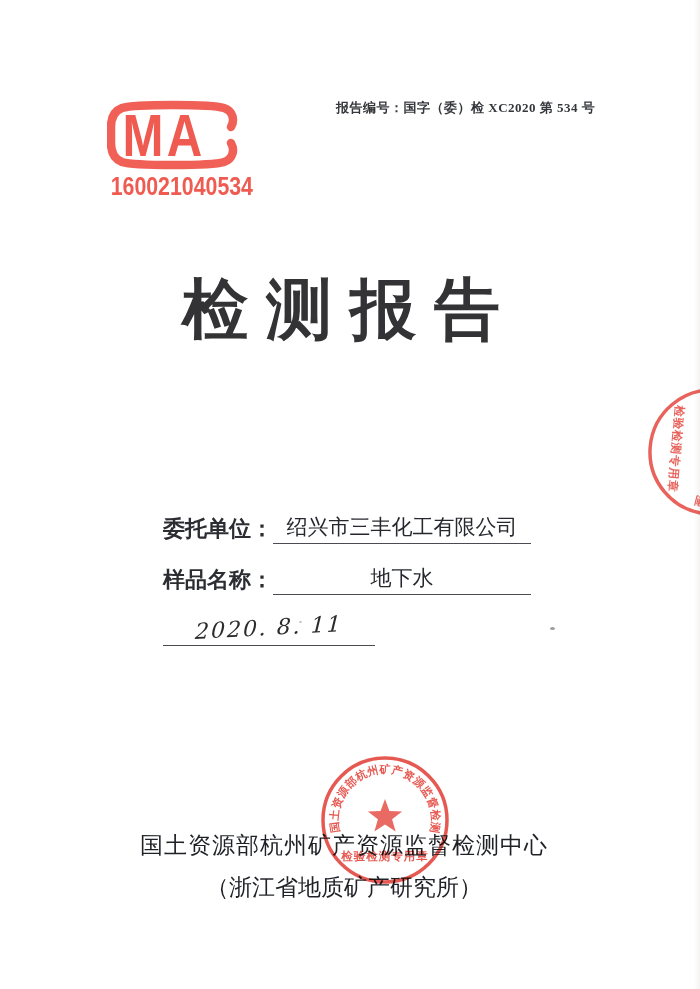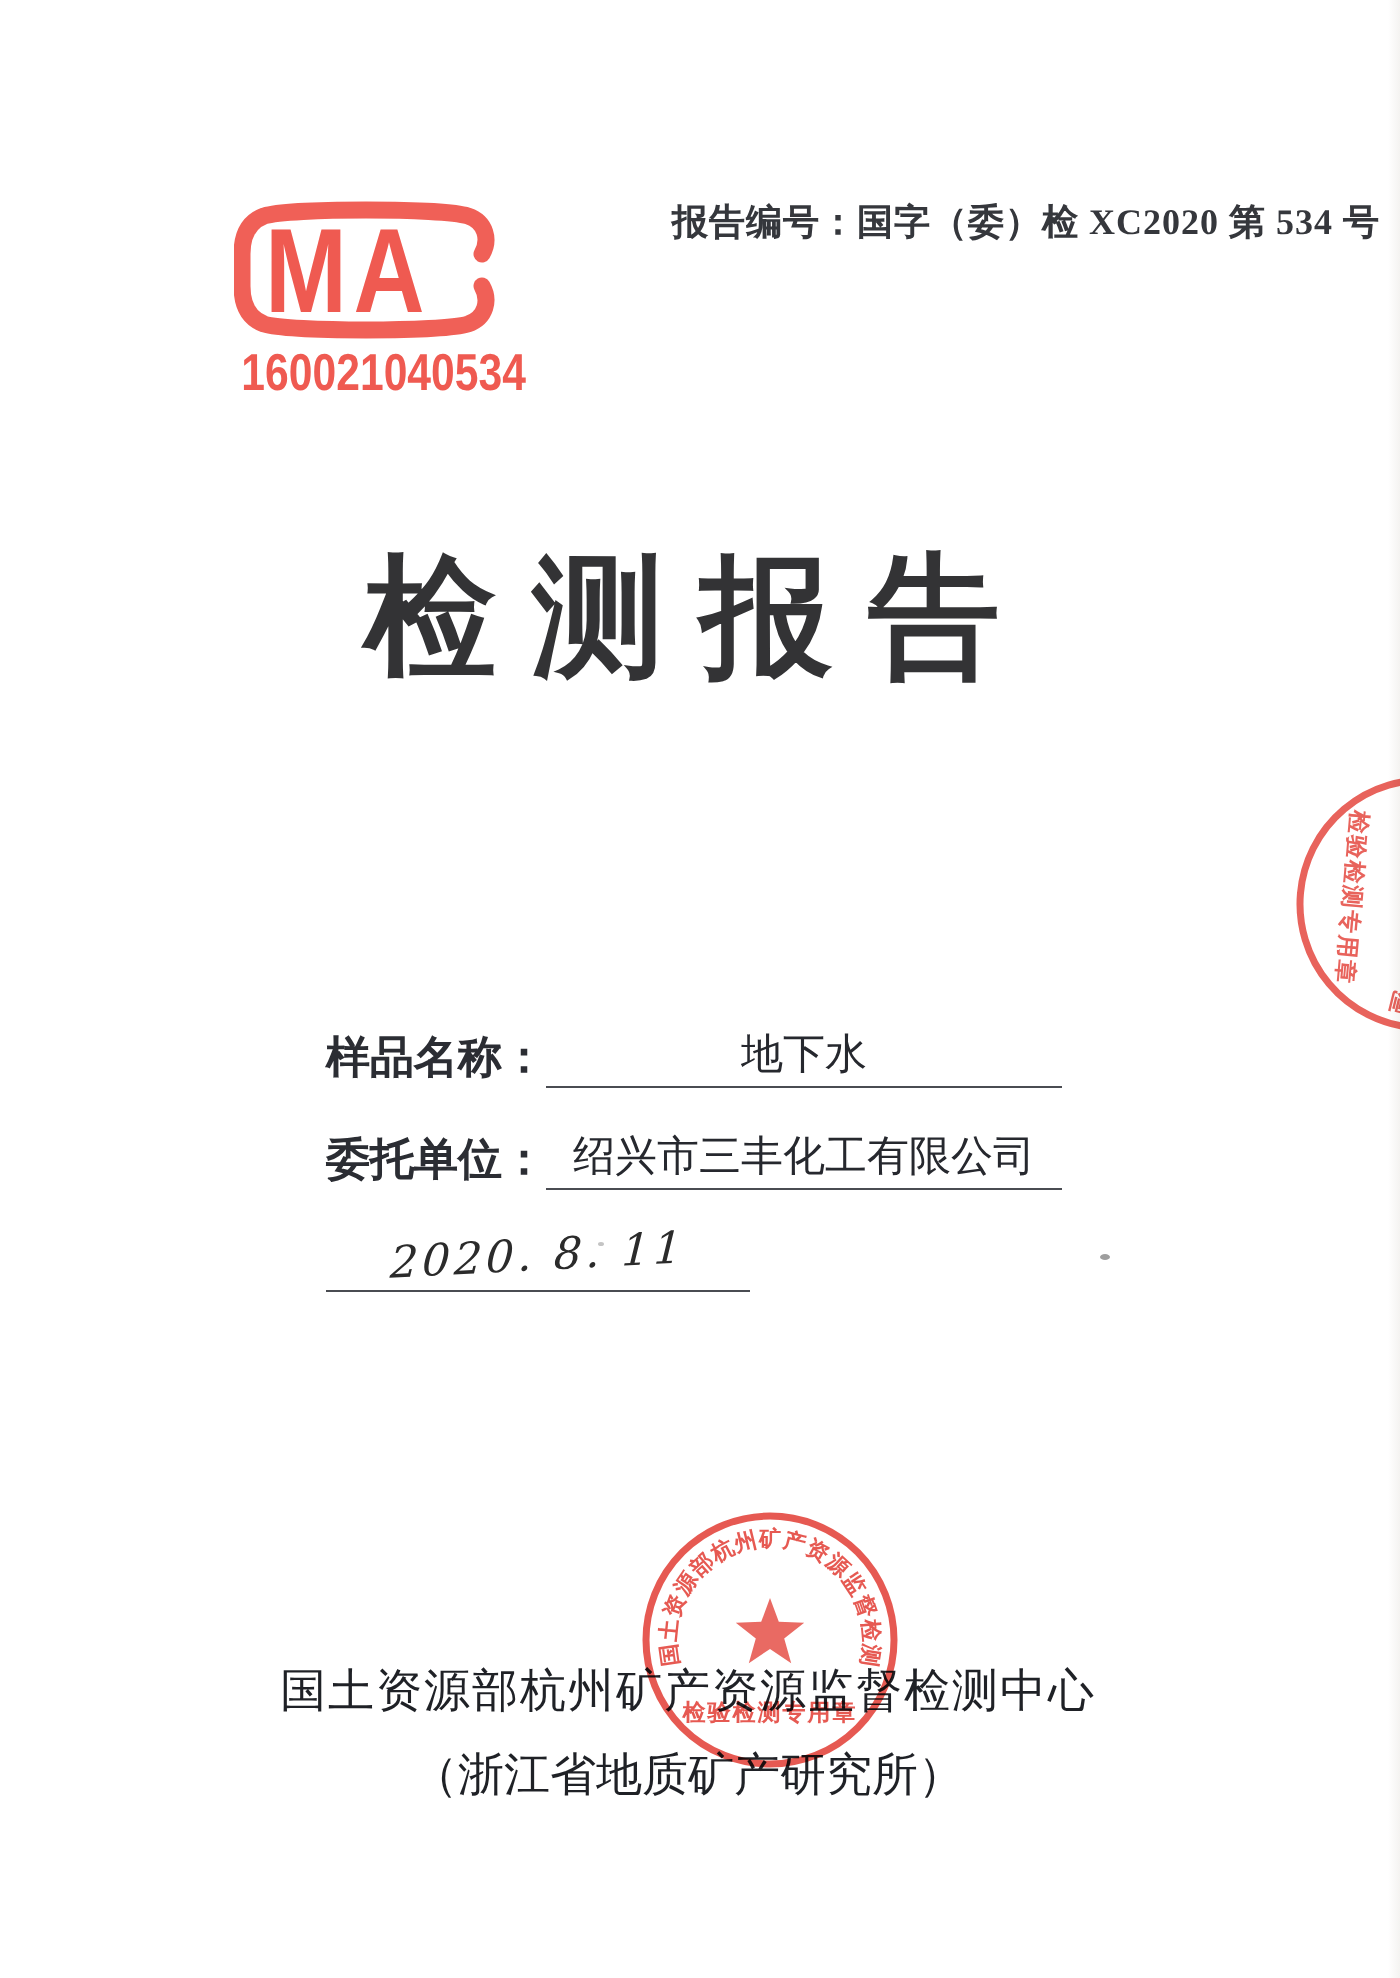--- a/index.html
+++ b/index.html
@@ -11,27 +11,27 @@
     overflow:hidden;
   }
   .page{
     position:absolute;inset:0;
     background:linear-gradient(to right,#ffffff 0,#ffffff 694px,#f4f3f1 700px);
   }
 
   
   .report-no{
     position:absolute;top:99px;left:336px;width:320px;
-    font-size:18px;font-weight:bold;color:#35373c;
+    font-size:13px;font-weight:bold;color:#35373c;
     letter-spacing:0.5px;white-space:nowrap;
   }
 
   
   .cma{
-    position:absolute;left:107px;top:100px;width:152px;
+    position:absolute;left:97px;top:100px;width:152px;
     color:#ef5349;opacity:.92;
     filter:blur(.2px);
   }
   .cma svg{display:block;margin:0 auto 1px auto;}
   .cma-num{
     text-align:center;
     font-family:"Liberation Sans", sans-serif;
     font-weight:bold;font-size:26px;color:#ee4d43;
     transform:scaleX(.82);transform-origin:center;
     white-space:nowrap;
@@ -102,26 +102,26 @@
       <path d="M124,27 C128,20 126,11 117,8 C104,4 28,4 15,8 C7,11 4,18 4,27 L4,43 C4,52 7,59 15,62 C28,66 104,66 117,62 C126,59 128,50 124,43" fill="none" stroke="#ef5349" stroke-width="8.5" stroke-linecap="round"></path>
       <text transform="translate(57,56) scale(0.82,1)" text-anchor="middle" font-family="Liberation Sans, sans-serif" font-weight="bold" font-size="60" letter-spacing="4" fill="#ee4d43">MA</text>
     </svg>
     <div class="cma-num">160021040534</div>
   </div>
 
   <h1 class="title">检测报告</h1>
 
   <div class="fields">
     <div class="field-row r12">
+      <span class="field-label">委托单位：</span>
+      <span class="field-value">绍兴市三丰化工有限公司</span>
+    </div>
+    <div class="field-row r12">
       <span class="field-label">样品名称：</span>
       <span class="field-value">地下水</span>
-    </div>
-    <div class="field-row r12">
-      <span class="field-label">委托单位：</span>
-      <span class="field-value">绍兴市三丰化工有限公司</span>
     </div>
     <div class="field-row r3">
       <span class="field-value"><span class="handwritten">2020. 8. 11</span></span>
     </div>
   </div>
 
   <div class="footer">
     <p class="footer-line1">国土资源部杭州矿产资源监督检测中心</p>
     <p class="footer-line2">（浙江省地质矿产研究所）</p>
   </div>

